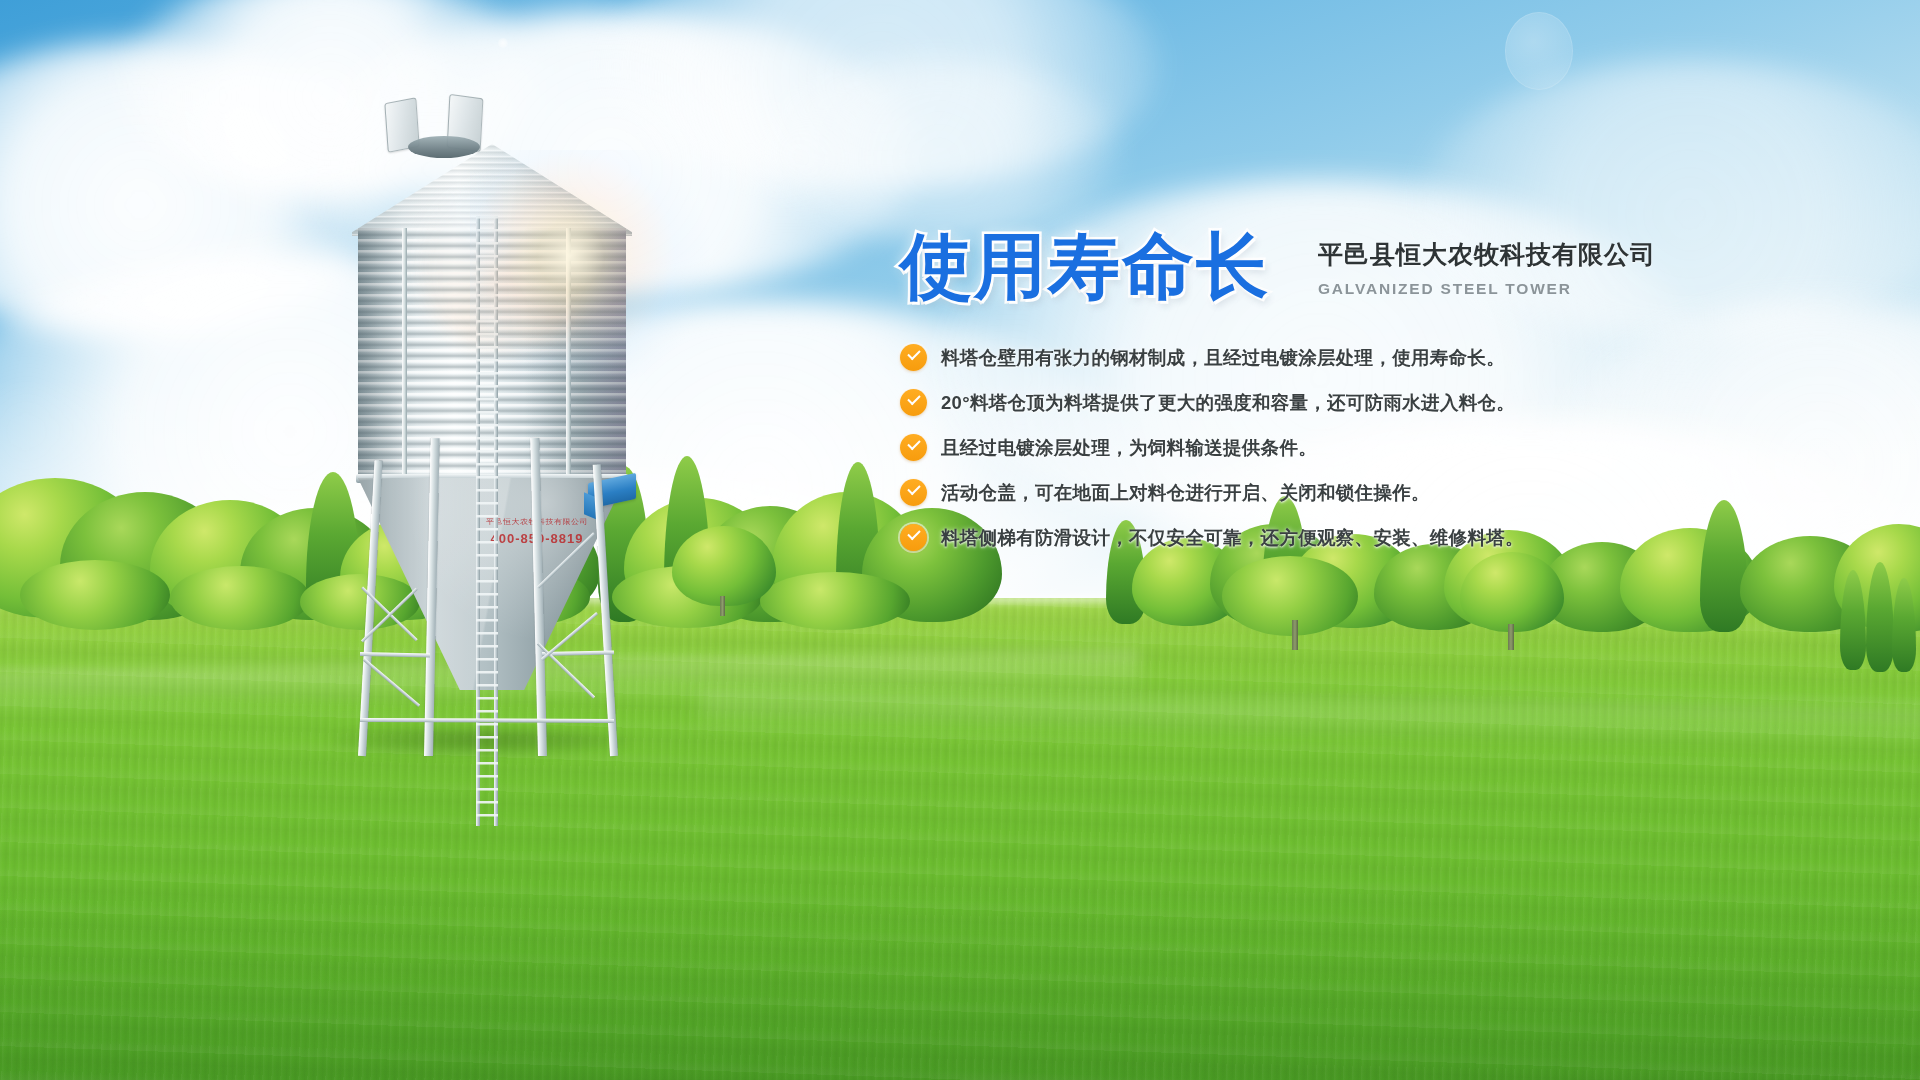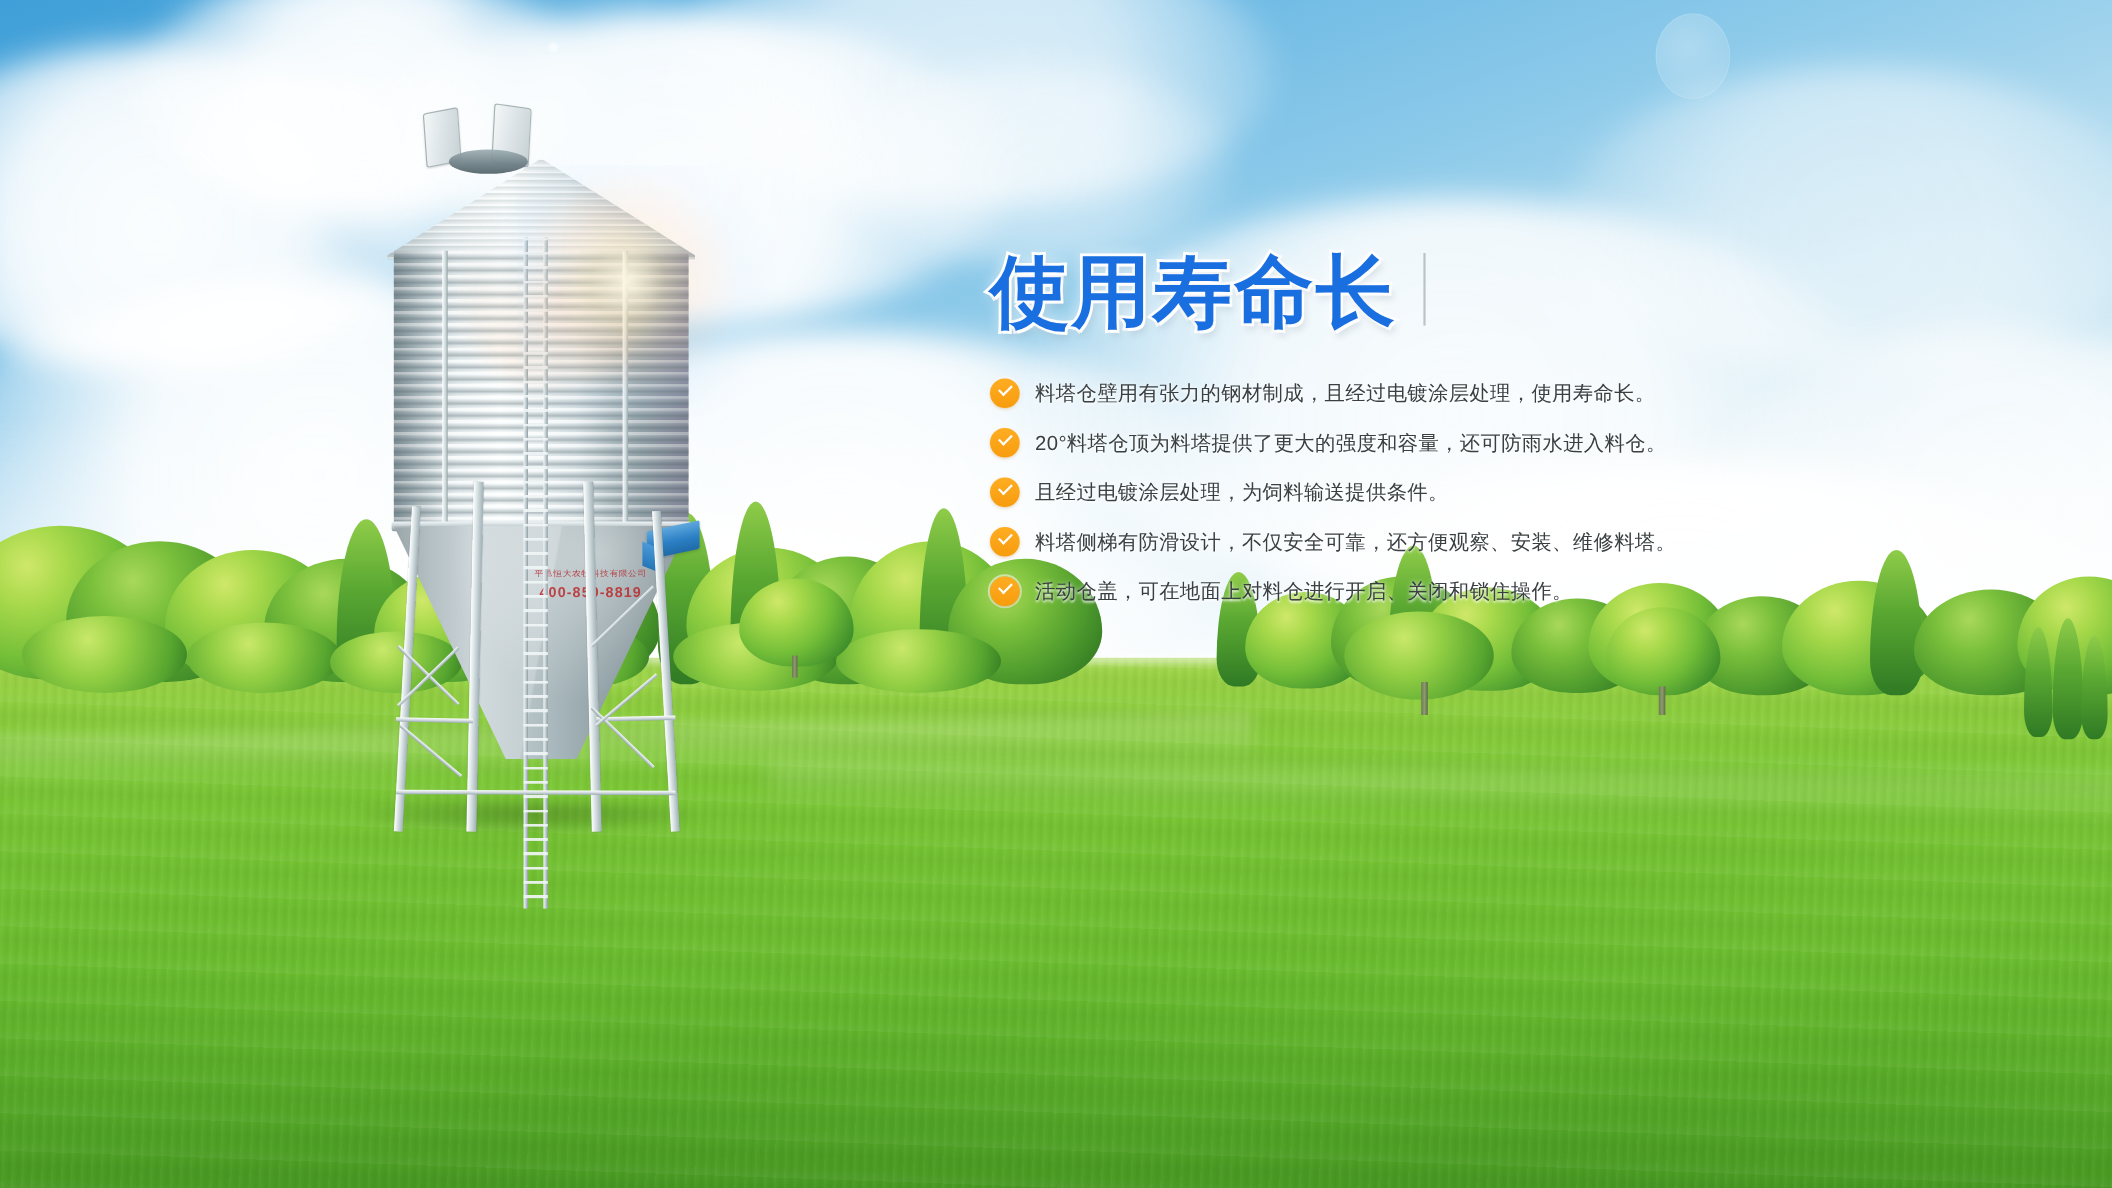--- a/index.html
+++ b/index.html
@@ -370,21 +370,21 @@
     margin-right:14px;
   }
   .check::after {
     content:"";
     position:absolute; left:8px; top:6px;
     width:10px; height:5px;
     border-left:2.6px solid #fff; border-bottom:2.6px solid #fff;
     transform:rotate(-45deg);
   }
   .bullet-text {
-    font-size:18.5px; color:#3a4042; font-weight:normal;
+    font-size:18.5px; color:#3a4042; font-weight:bold;
     letter-spacing:.3px;
     text-shadow:0 1px 2px rgba(255,255,255,.85), 0 0 5px rgba(255,255,255,.7);
     white-space:nowrap;
   }
 </style>
 </head>
 <body>
 
 <div class="stage">
 
@@ -528,41 +528,45 @@
   </div>
 
   <div class="glare-ring"></div>
   <div class="glare"></div>
 
   <div class="content">
 
     <div class="title-row">
       <div class="main-title">使用寿命长</div>
       <div class="title-sep"></div>
+      <div class="title-right">
+        <div class="company-name">平邑县恒大农牧科技有限公司</div>
+        <div class="company-en">GALVANIZED STEEL TOWER</div>
+      </div>
     </div>
 
 
     <div class="bullets">
       <div class="bullet">
         <div class="check"></div>
         <div class="bullet-text">料塔仓壁用有张力的钢材制成，且经过电镀涂层处理，使用寿命长。</div>
       </div>
       <div class="bullet">
         <div class="check"></div>
         <div class="bullet-text">20°料塔仓顶为料塔提供了更大的强度和容量，还可防雨水进入料仓。</div>
       </div>
       <div class="bullet">
         <div class="check"></div>
         <div class="bullet-text">且经过电镀涂层处理，为饲料输送提供条件。</div>
       </div>
       <div class="bullet">
         <div class="check"></div>
-        <div class="bullet-text">料塔侧梯有防滑设计，不仅安全可靠，还方便观察、安装、维修料塔。</div>
+        <div class="bullet-text">活动仓盖，可在地面上对料仓进行开启、关闭和锁住操作。</div>
       </div>
       <div class="bullet">
         <div class="check"></div>
-        <div class="bullet-text">活动仓盖，可在地面上对料仓进行开启、关闭和锁住操作。</div>
+        <div class="bullet-text">料塔侧梯有防滑设计，不仅安全可靠，还方便观察、安装、维修料塔。</div>
       </div>
     </div>
 
   </div>
 
 </div>
 
 </body></html>

